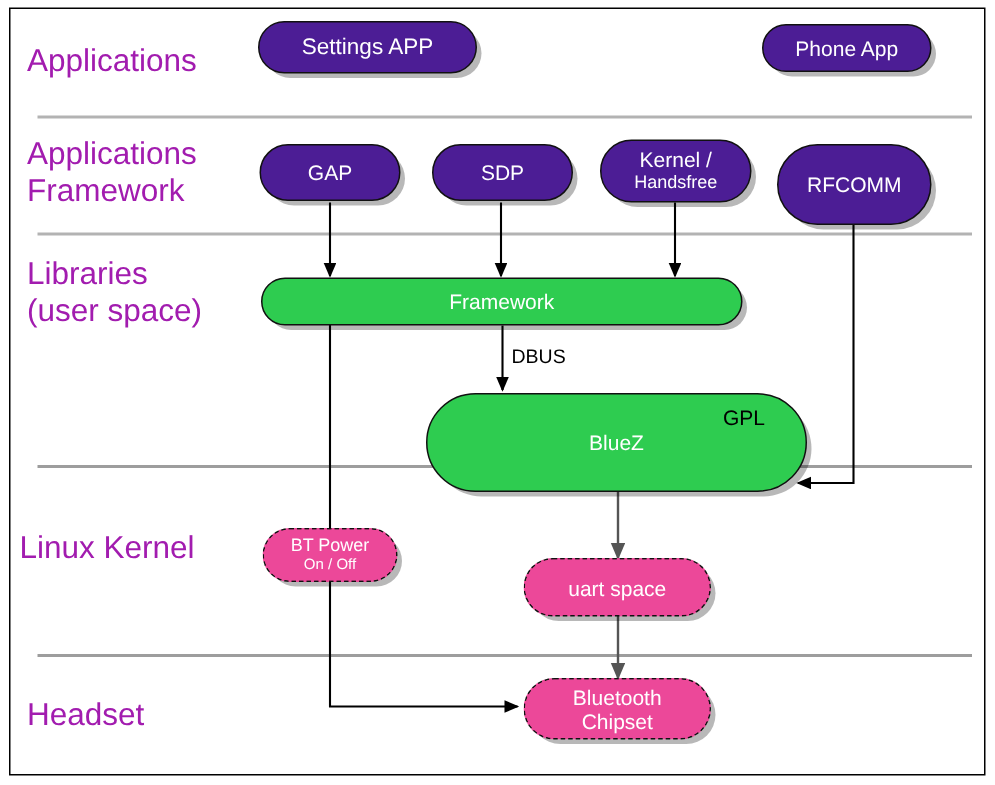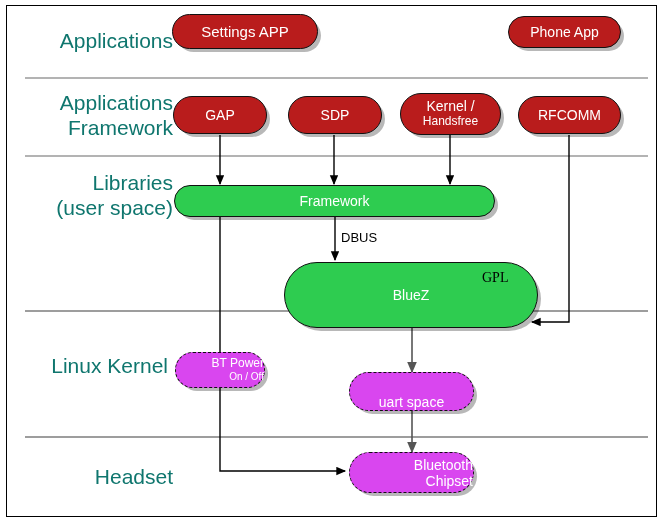--- a/index.html
+++ b/index.html
@@ -13,44 +13,44 @@
   }
   .frame{
     position:absolute;left:6px;top:5px;width:651px;height:512px;
     border:1.6px solid #000;box-sizing:border-box;background:transparent;
   }
   .divider{
     position:absolute;height:0;border-top:2px solid #b3b3b3;
   }
   .row-label{
     position:absolute;
-    color:#0f766e;
+    color:#a21caf;
     font-size:21px;
     line-height:25px;
-    text-align:right;
+    text-align:left;
     white-space:pre-line;
     letter-spacing:0px;
     font-family:"Liberation Sans",sans-serif;
   }
   
   .node{
     position:absolute;
     box-sizing:border-box;
     display:flex;align-items:center;justify-content:center;
     text-align:center;
     color:#ffffff;
     border:1.3px solid #111;
     border-radius:999px;
     z-index:6;
   }
   .node .l1{display:block;}
   .node .l2{display:block;}
-  .node.blue{background:#b91c1c;box-shadow:4px 4px 0 -1px rgba(0,0,0,0.28);}
+  .node.blue{background:#4c1d95;box-shadow:4px 4px 0 -1px rgba(0,0,0,0.28);}
   .node.green{background:#2ecc50;box-shadow:4px 4px 0 -1px rgba(0,0,0,0.28);}
-  .node.red{background:#d946ef;border-style:dashed;box-shadow:4px 4px 0 -1px rgba(0,0,0,0.28);align-items:flex-end;}
+  .node.red{background:#ec4899;border-style:dashed;box-shadow:4px 4px 0 -1px rgba(0,0,0,0.28);}
   .node.green .label{color:#ffffff;}
   .gpl{
     position:absolute;color:#000;font-size:14px;z-index:7;
     font-family:"Liberation Sans",sans-serif;
   }
   .dbus{
     position:absolute;color:#000;font-size:13px;z-index:7;
     font-family:"Liberation Sans",sans-serif;
   }
   svg.wires{position:absolute;left:0;top:0;width:663px;height:523px;z-index:3;}
@@ -119,32 +119,32 @@
 
   <div class="node blue" style="left:288px;top:96px;width:94px;height:38px;">
     <span class="lbl-med">SDP</span>
   </div>
 
   <div class="node blue" style="left:400px;top:93px;width:101px;height:42px;flex-direction:column;line-height:15px;">
     <span class="l1 lbl-med">Kernel /</span>
     <span class="l2 lbl-sm">Handsfree</span>
   </div>
 
-  <div class="node blue" style="left:518px;top:96px;width:103px;height:38px;">
+  <div class="node blue" style="left:518px;top:96px;width:103px;height:54px;">
     <span class="lbl-med">RFCOMM</span>
   </div>
 
   <div class="node green" style="left:174px;top:185px;width:321px;height:32px;">
     <span class="lbl-med label">Framework</span>
   </div>
 
   <div class="node green" style="left:284px;top:262px;width:254px;height:66px;">
     <span class="lbl-med label">BlueZ</span>
   </div>
-  <div class="gpl" style="left:482px;top:270px;font-family:Liberation Serif, serif;">GPL</div>
+  <div class="gpl" style="left:482px;top:270px;">GPL</div>
 
   <div class="dbus" style="left:341px;top:230px;">DBUS</div>
 
   <div class="node red" style="left:175px;top:352px;width:90px;height:36px;flex-direction:column;line-height:14px;">
     <span class="l1 lbl-sm">BT Power</span>
     <span class="l2 lbl-sm" style="font-size:10px;">On / Off</span>
   </div>
 
   <div class="node red" style="left:349px;top:372px;width:125px;height:39px;">
     <span class="lbl-med">uart space</span>

